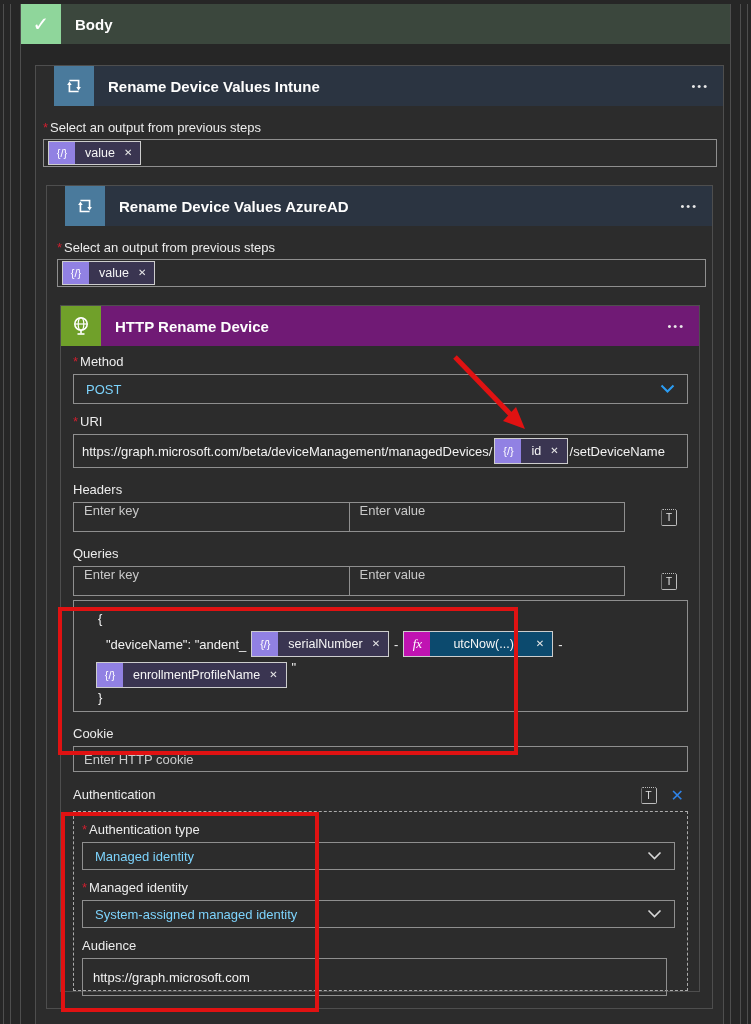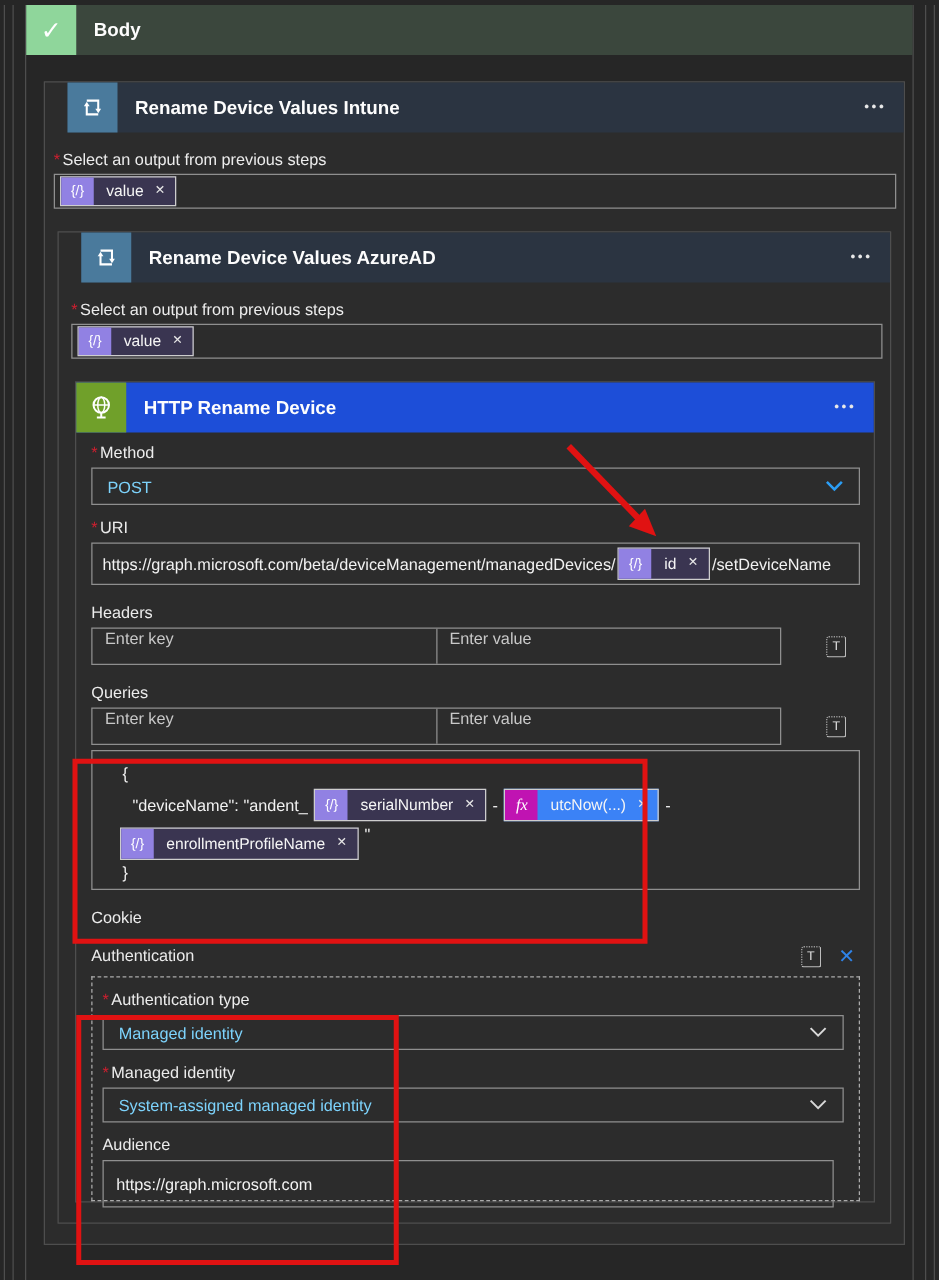--- a/index.html
+++ b/index.html
@@ -14,21 +14,21 @@
 
   
   .nest-a { height:1060px; margin:0 3px; border-left:1px solid #4e4e4e; border-right:1px solid #4e4e4e; }
   .nest-b { height:100%; margin:0 6px; border-left:1px solid #4e4e4e; border-right:1px solid #4e4e4e; }
 
   
   .true-card { margin:4px 9px 0 9px; border:1px solid #4e4e4e; border-top:none; height:1060px; }
   .hdr { display:flex; align-items:center; height:40px; }
   .true-hdr { background:#3b473d; }
   .loop-hdr { background:#2b3441;margin-left:18px; }
-  .http-hdr { background:#1d4ed8; }
+  .http-hdr { background:#701a75; }
   .iconbox { width:40px; height:40px; flex:none; display:flex; align-items:center; justify-content:center; }
   .true-icon { background:#8fd69b; color:#ffffff; font-size:20px; font-weight:bold; }
   .loop-icon { background:#4a7a9c; }
   .http-icon { background:#70a02a; }
   .hdr-title { padding-left:14px; font-size:15px; font-weight:600; color:#fdfdfd; flex:1; white-space:nowrap; }
   .menu { padding-right:14px; color:#e8e8e8; font-size:11px; letter-spacing:2px; cursor:pointer; }
 
   .true-body { padding:21px 6px 0 14px; }
   .loop-card { border:1px solid #4e4e4e; background:#2c2c2c; }
   .loop-card.intune { }
@@ -43,21 +43,21 @@
 
   .box { border:1px solid #8f8f8f; background:transparent; display:flex; align-items:center; }
   .token-input { height:28px; margin-top:3px; padding-left:4px; }
   .fieldw { width:615px; }
 
   
   .token { display:inline-flex; align-items:stretch; border:1px solid #cdcdcd; height:24px; background:#3a3551; color:#f5f5f5; font-size:12.5px; line-height:22px; white-space:nowrap; }
   .token .chip { width:26px; background:#9181e3; display:flex; align-items:center; justify-content:center; font-size:11px; color:#fff; }
   .token .tlabel { margin-left:10px; }
   .token .tx { margin:0 8px 0 9px; font-size:10px; color:#e8e8e8; align-self:center; cursor:pointer; }
-  .token.fx { background:#3b82f6; }
+  .token.fx { background:#0c4a6e;gap:13px; }
   .token.fx .chip { background:#c013b2; font-family:"Liberation Serif","DejaVu Serif",serif; font-style:italic; font-size:13px; }
   .token.big { height:26px; line-height:24px; }
 
   .select { border:1px solid #8f8f8f; height:30px; display:flex; align-items:center; padding:0 12px; margin-top:4px; font-size:13px; color:#7dd3fc; cursor:pointer; }
   .select .sp { flex:1; }
 
   .uri-box { height:34px; margin-top:4px; padding:0 8px; font-size:13px; color:#f2f2f2; display:flex; align-items:center; gap:2px; white-space:nowrap; }
 
   .kv-wrap { display:flex; align-items:center; margin-top:4px; }
   .kv-row { display:flex; border:1px solid #8f8f8f; height:30px; width:552px; }
@@ -248,20 +248,23 @@
                             <span class="tx">✕</span>
                           </span>
                           <span class="bquote">"</span>
                         </div>
                         <div class="body-line ind1">
                             <span>}</span>
                           </div>
                       </div>
 
                       <div class="field-label">Cookie</div>
+                      <div class="box cookie-box fieldw">
+                        <input placeholder="Enter HTTP cookie" style="">
+                      </div>
 
                       <div class="auth-row fieldw">
                         <span class="field-label">Authentication</span>
                         <span class="sp"></span>
                         <span class="ticon">T</span>
                         <span class="auth-x">✕</span>
                       </div>
 
                       <div class="dashed-group fieldw">
                         <div class="field-label" style="margin-top:2px"><span class="req">*</span><span>Authentication type</span></div>

